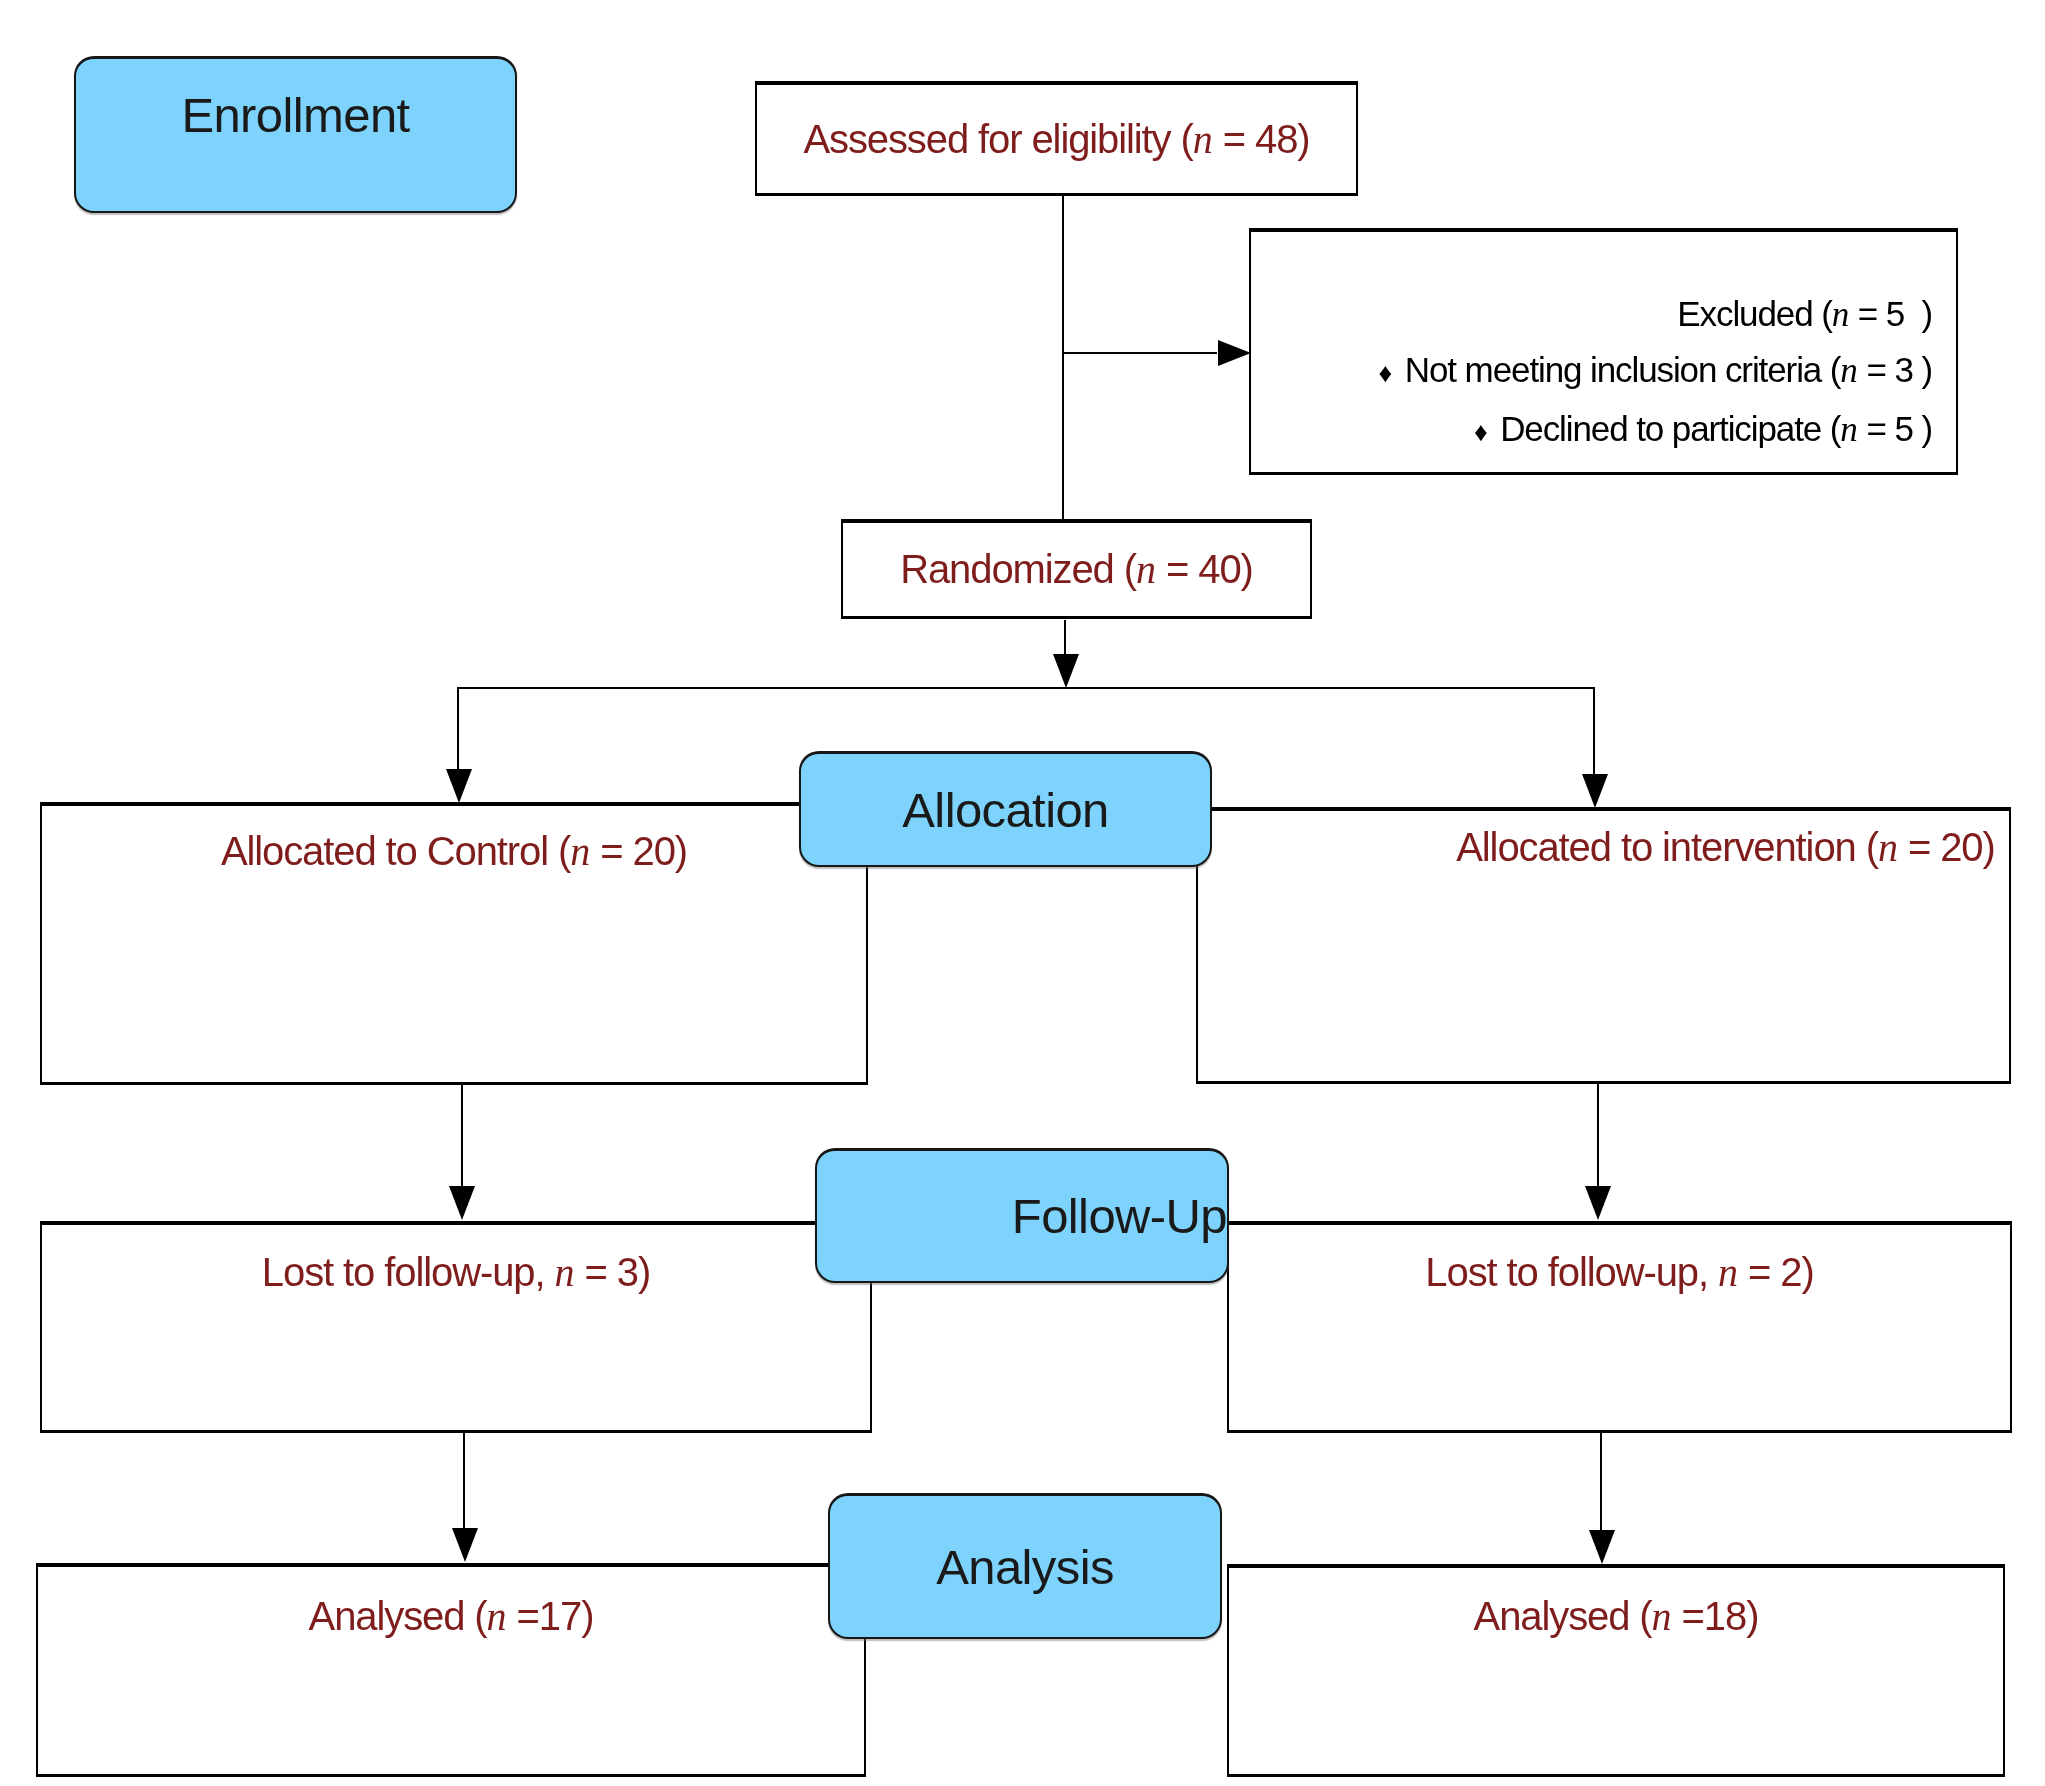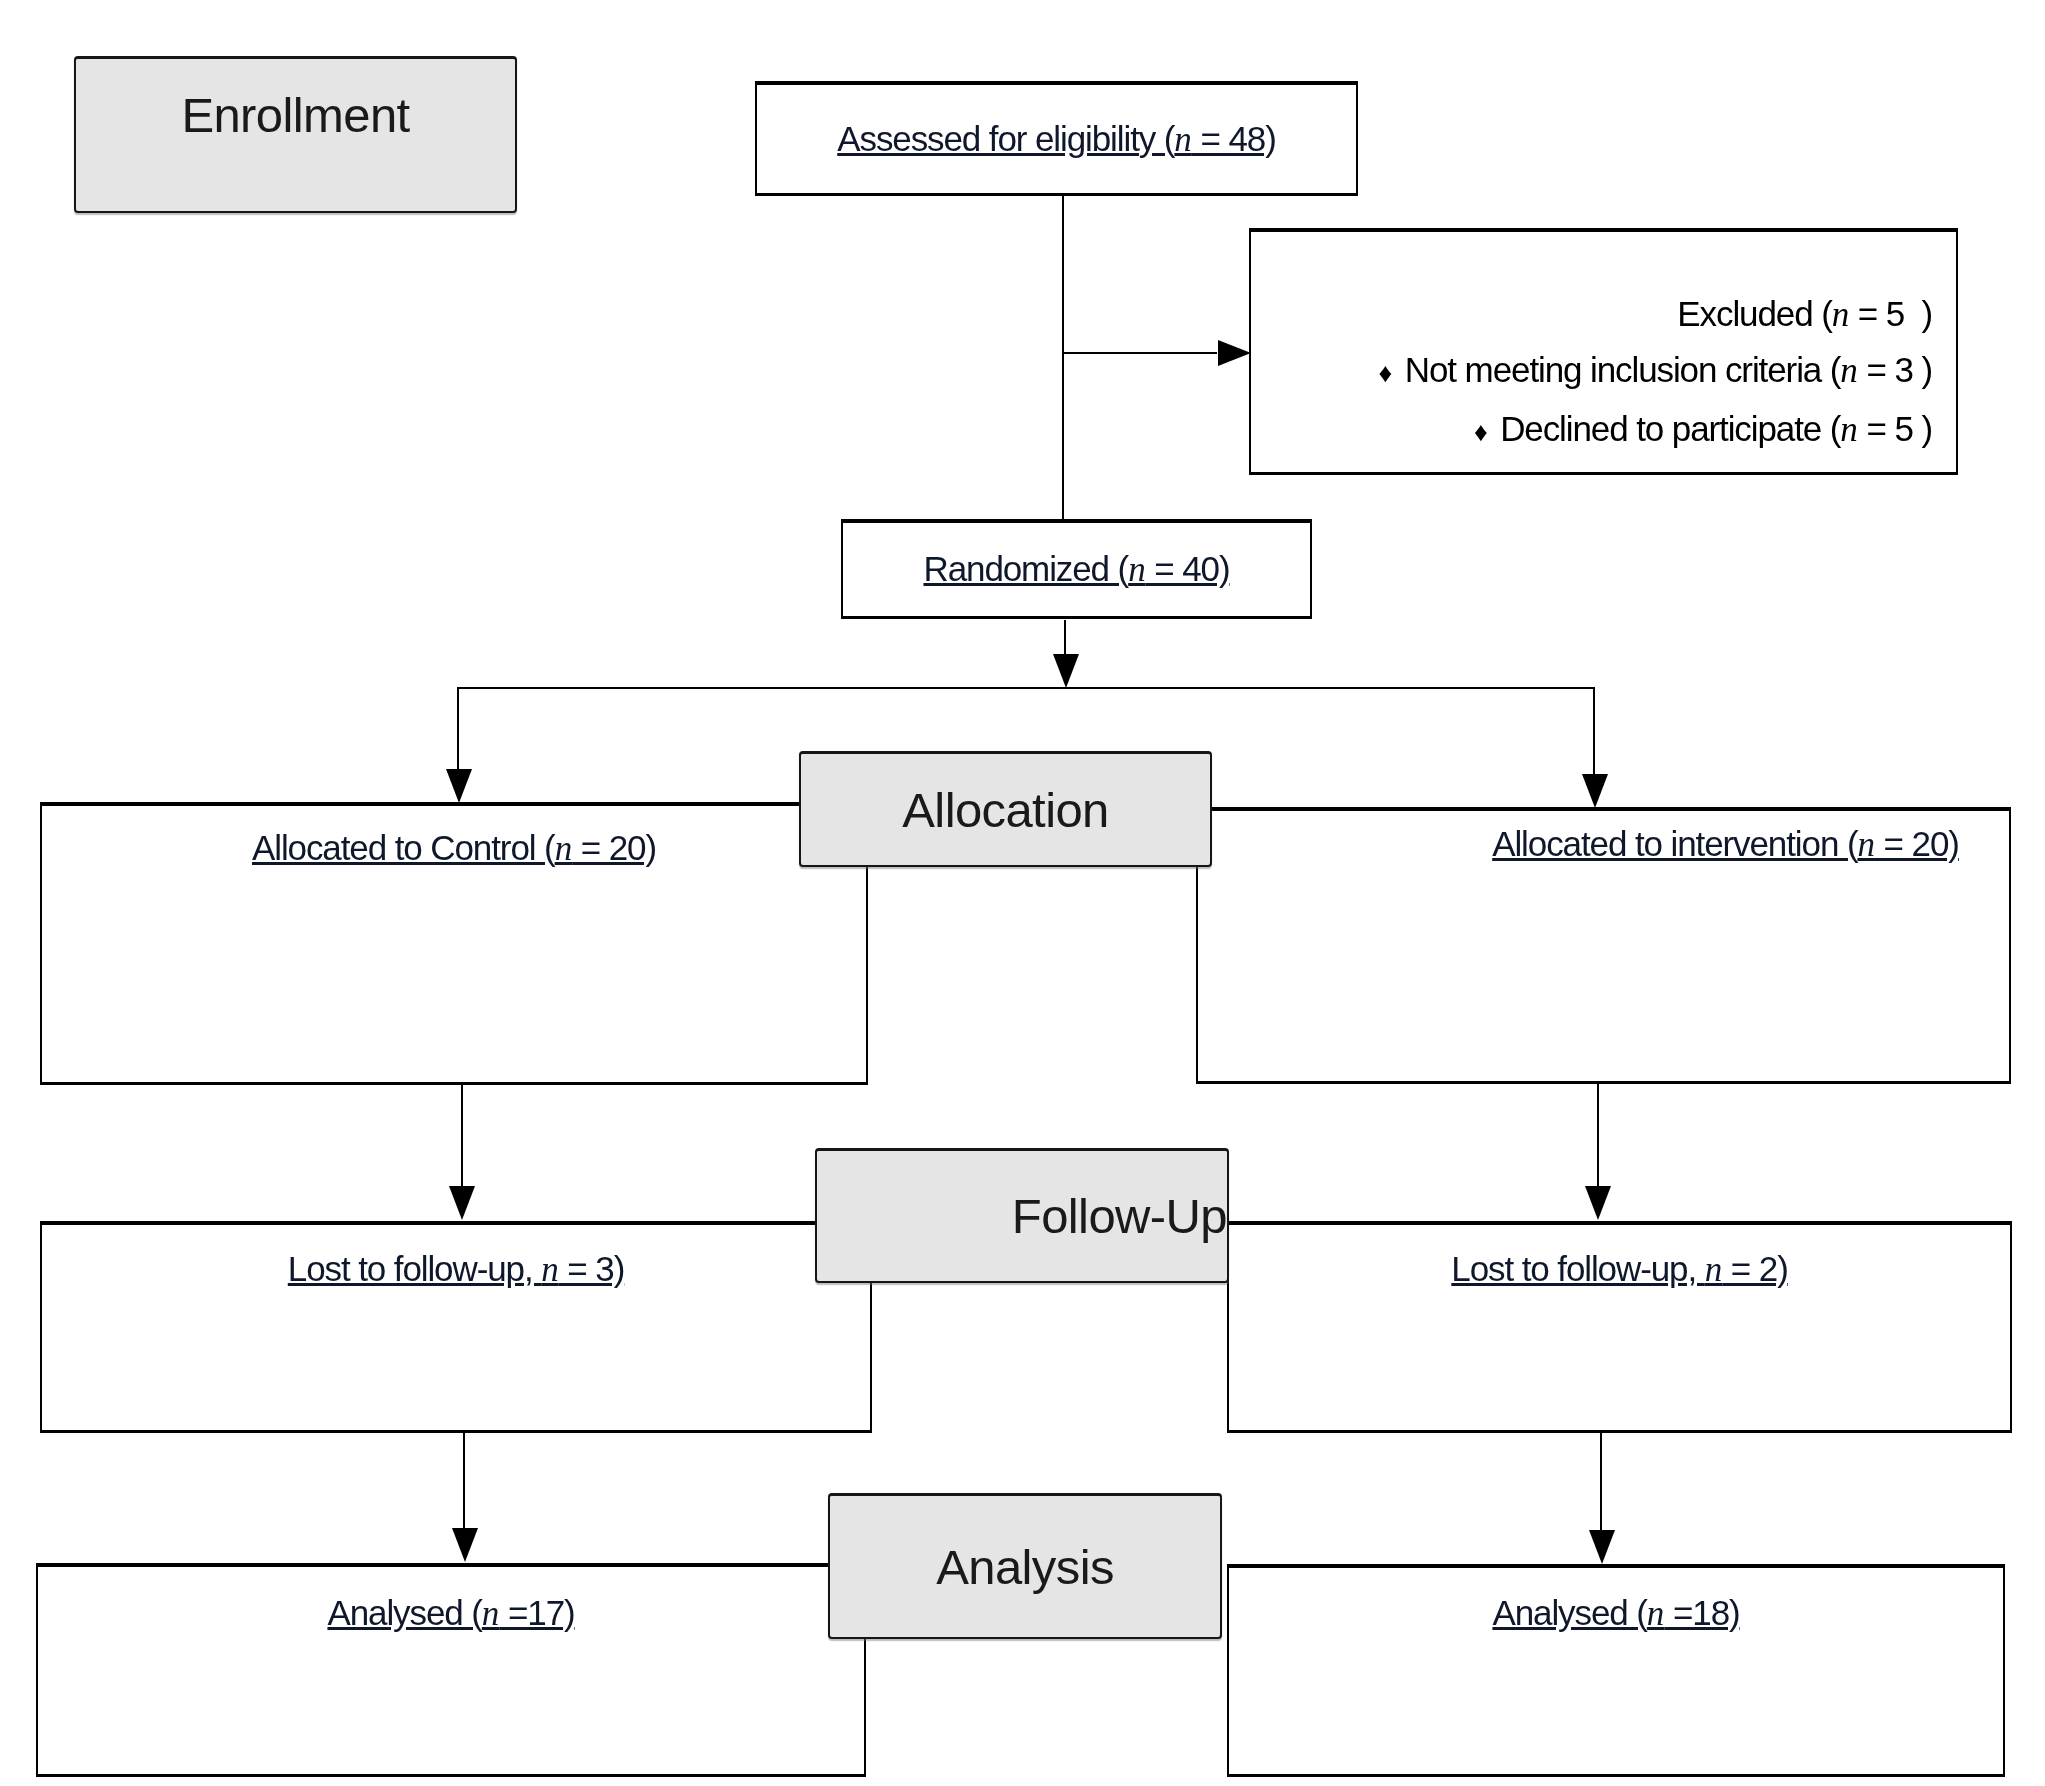--- a/index.html
+++ b/index.html
@@ -20,40 +20,39 @@
     position: absolute;
     background: #ffffff;
     border: 2.8px solid #000000;
     border-top-width: 4.5px;
     border-bottom-width: 3.4px;
     box-sizing: border-box;
     z-index: 2;
     color: #000000;
   }
   .node-label {
-    font-size: 35px;
+    font-size: 40px;
     letter-spacing: -1.1px;
     white-space: pre;
-    color: #0f172a;
-    text-decoration: underline;
+    color: #7f1d1d;
   }
   .center-both { display: flex; align-items: center; justify-content: center; }
   .top-center  { display: flex; align-items: flex-start; justify-content: center; }
   .nvar {
     font-style: italic;
     font-family: "Liberation Serif", serif;
     letter-spacing: 0;
   }
   
   .stage {
     position: absolute;
-    background: #e5e5e5;
+    background: #7dd3fc;
     border: 2.3px solid #161616;
     border-top-width: 3.4px;
-    border-radius: 4px;
+    border-radius: 20px;
     box-sizing: border-box;
     z-index: 5;
     display: flex;
     align-items: center;
     justify-content: center;
     box-shadow: 0 1.7px 1.1px rgba(110,110,110,0.45);
   }
   .stage-label {
     font-size: 49px;
     letter-spacing: -0.6px;

